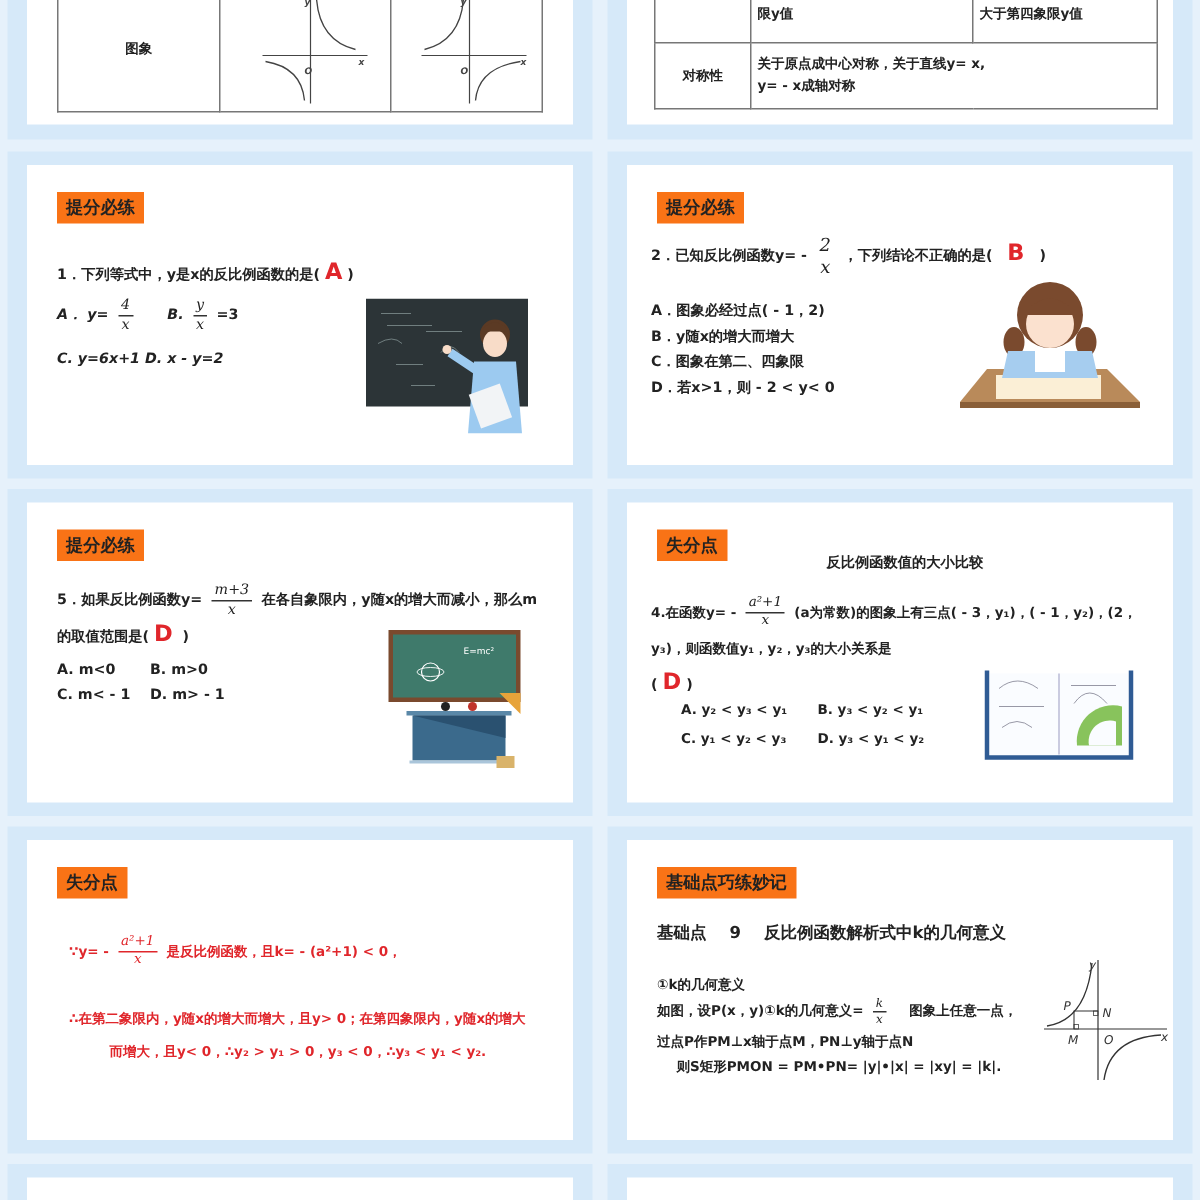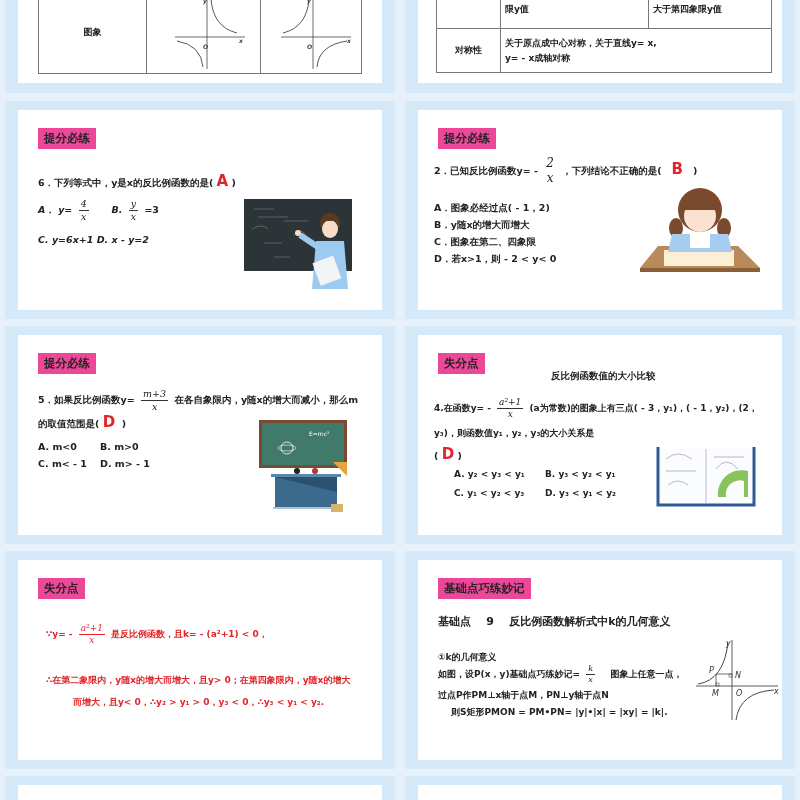--- a/index.html
+++ b/index.html
@@ -1,20 +1,20 @@
 <!DOCTYPE html>
 <html><head>
 <meta charset="utf-8">
 <style>
   * { box-sizing: border-box; margin: 0; padding: 0; }
   html, body { width: 800px; height: 800px; overflow: hidden; background: #e6f1fb; }
   body { font-family: "DejaVu Sans", "Liberation Sans", sans-serif; color: #222; position: relative; }
   .slide { position: absolute; width: 390px; background: #d6e9f9; overflow: hidden; }
   .slide-inner { position: absolute; left: 13px; right: 13px; top: 9px; bottom: 9px; background: #ffffff; overflow: hidden; }
-  .tag { position: absolute; left: 20px; top: 18px; background: #ec4899; padding: 3px 6px; font-size: 11.5px; font-weight: bold; color: #222; white-space: nowrap; }
+  .tag { position: absolute; left: 20px; top: 18px; background: #f97316; padding: 3px 6px; font-size: 11.5px; font-weight: bold; color: #222; white-space: nowrap; }
   .q { position: absolute; font-size: 9.5px; font-weight: bold; color: #222; white-space: nowrap; line-height: 1.2; }
   .ans { color: #e0262b; font-size: 15px; font-weight: bold; font-family: "DejaVu Sans", sans-serif; }
   .frac { display: inline-flex; flex-direction: column; align-items: center; vertical-align: middle; margin: 0 3px; font-family: "DejaVu Serif", serif; font-style: italic; font-weight: normal; }
   .frac .num { padding: 0 2px; border-bottom: 1px solid #333; line-height: 1.25; }
   .frac .den { line-height: 1.25; }
   .red { color: #e0262b; }
   table.props { border-collapse: collapse; position: absolute; }
   table.props td { border: 1px solid #777; font-size: 9px; font-weight: bold; vertical-align: middle; }
   .illus { position: absolute; }
 </style>
@@ -73,21 +73,21 @@
       </tr>
     </tbody>
       </table>
   </div>
 </div>
 
 <div class="slide" style="left:5px; top:101px; height:218px;">
   <div class="slide-inner">
     <div class="tag">提分必练</div>
     <div class="q" style="left:20px; top:62px;">
-      <span>6．下列等式中，</span><span>y是x的反比例函数的是(</span>
+      <span>1．下列等式中，</span><span>y是x的反比例函数的是(</span>
       <span class="ans">A</span>
       <span>)</span>
     </div>
     <div class="q" style="left:20px; top:88px; font-style:italic;">
       <span>A．</span>
       <span>y=</span>
       <span class="frac">
           <span class="num">4</span>
           <span class="den">x</span>
         </span>
@@ -250,21 +250,21 @@
     <div class="q red" style="left:16px; top:137px; font-size:9px;padding-left:39px;">而增大，且y&lt; 0，∴y₂ &gt; y₁ &gt; 0，y₃ &lt; 0，∴y₃ &lt; y₁ &lt; y₂.</div>
   </div>
 </div>
 
 <div class="slide" style="left:405px; top:551px; height:218px;">
   <div class="slide-inner">
     <div class="tag">基础点巧练妙记</div>
     <div class="q" style="left:20px; top:55px; font-size:11px; white-space:pre;">基础点    9    反比例函数解析式中k的几何意义</div>
     <div class="q" style="left:20px; top:92px; font-size:9px;">①k的几何意义</div>
     <div class="q" style="left:20px; top:104px; font-size:9px;">
-      <span>如图，设P(x，y)基础点巧练妙记=</span>
+      <span>如图，设P(x，y)①k的几何意义=</span>
       <span class="frac" style="font-size:8px;">
           <span class="num">k</span>
           <span class="den">x</span>
         </span>
       &nbsp;&nbsp;&nbsp;<span>图象上任意一点，</span>
     </div>
     <div class="q" style="left:20px; top:130px; font-size:9px;">过点P作PM⊥x轴于点M，PN⊥y轴于点N</div>
     <div class="q" style="left:20px; top:147px; font-size:9px;padding-left:13px;">则S矩形PMON = PM•PN= |y|•|x| = |xy| = |k|.</div>
     <div class="illus" style="left:274px; top:76px; width:90px; height:86px;">
       <svg width="90" height="86" viewBox="0 0 90 86">

